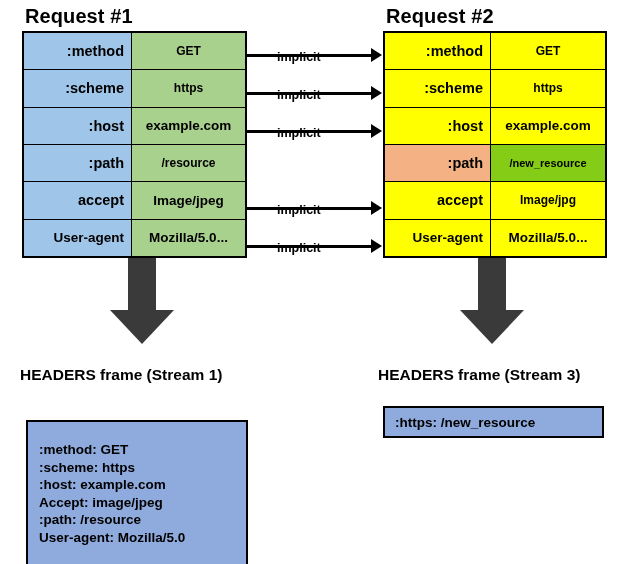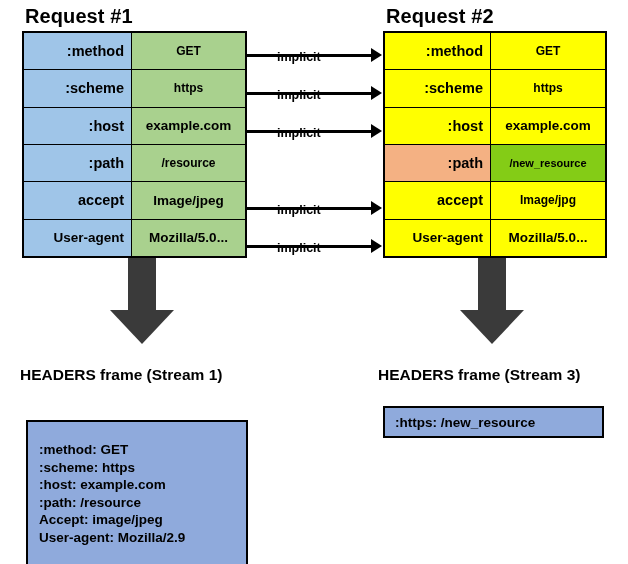--- a/index.html
+++ b/index.html
@@ -268,23 +268,23 @@
     <div class="down-shaft"></div>
     <div class="down-head"></div>
   </div>
 
   <div class="frame-title" id="frame1-title">HEADERS frame (Stream 1)</div>
   <div class="frame-box" id="frame1-box">
     <div class="frame-lines">
       <div class="frame-line">:method: GET</div>
       <div class="frame-line">:scheme: https</div>
       <div class="frame-line">:host: example.com</div>
+      <div class="frame-line">Accept: image/jpeg</div>
       <div class="frame-line">:path: /resource</div>
-      <div class="frame-line">Accept: image/jpeg</div>
-      <div class="frame-line">User-agent: Mozilla/2.9</div>
+      <div class="frame-line">User-agent: Mozilla/5.0</div>
     </div>
   </div>
 
   <div class="frame-title" id="frame2-title">HEADERS frame (Stream 3)</div>
   <div class="frame-box" id="frame2-box">
     <div class="frame-lines">
       <div class="frame-line">:https: /new_resource</div>
     </div>
   </div>
 

